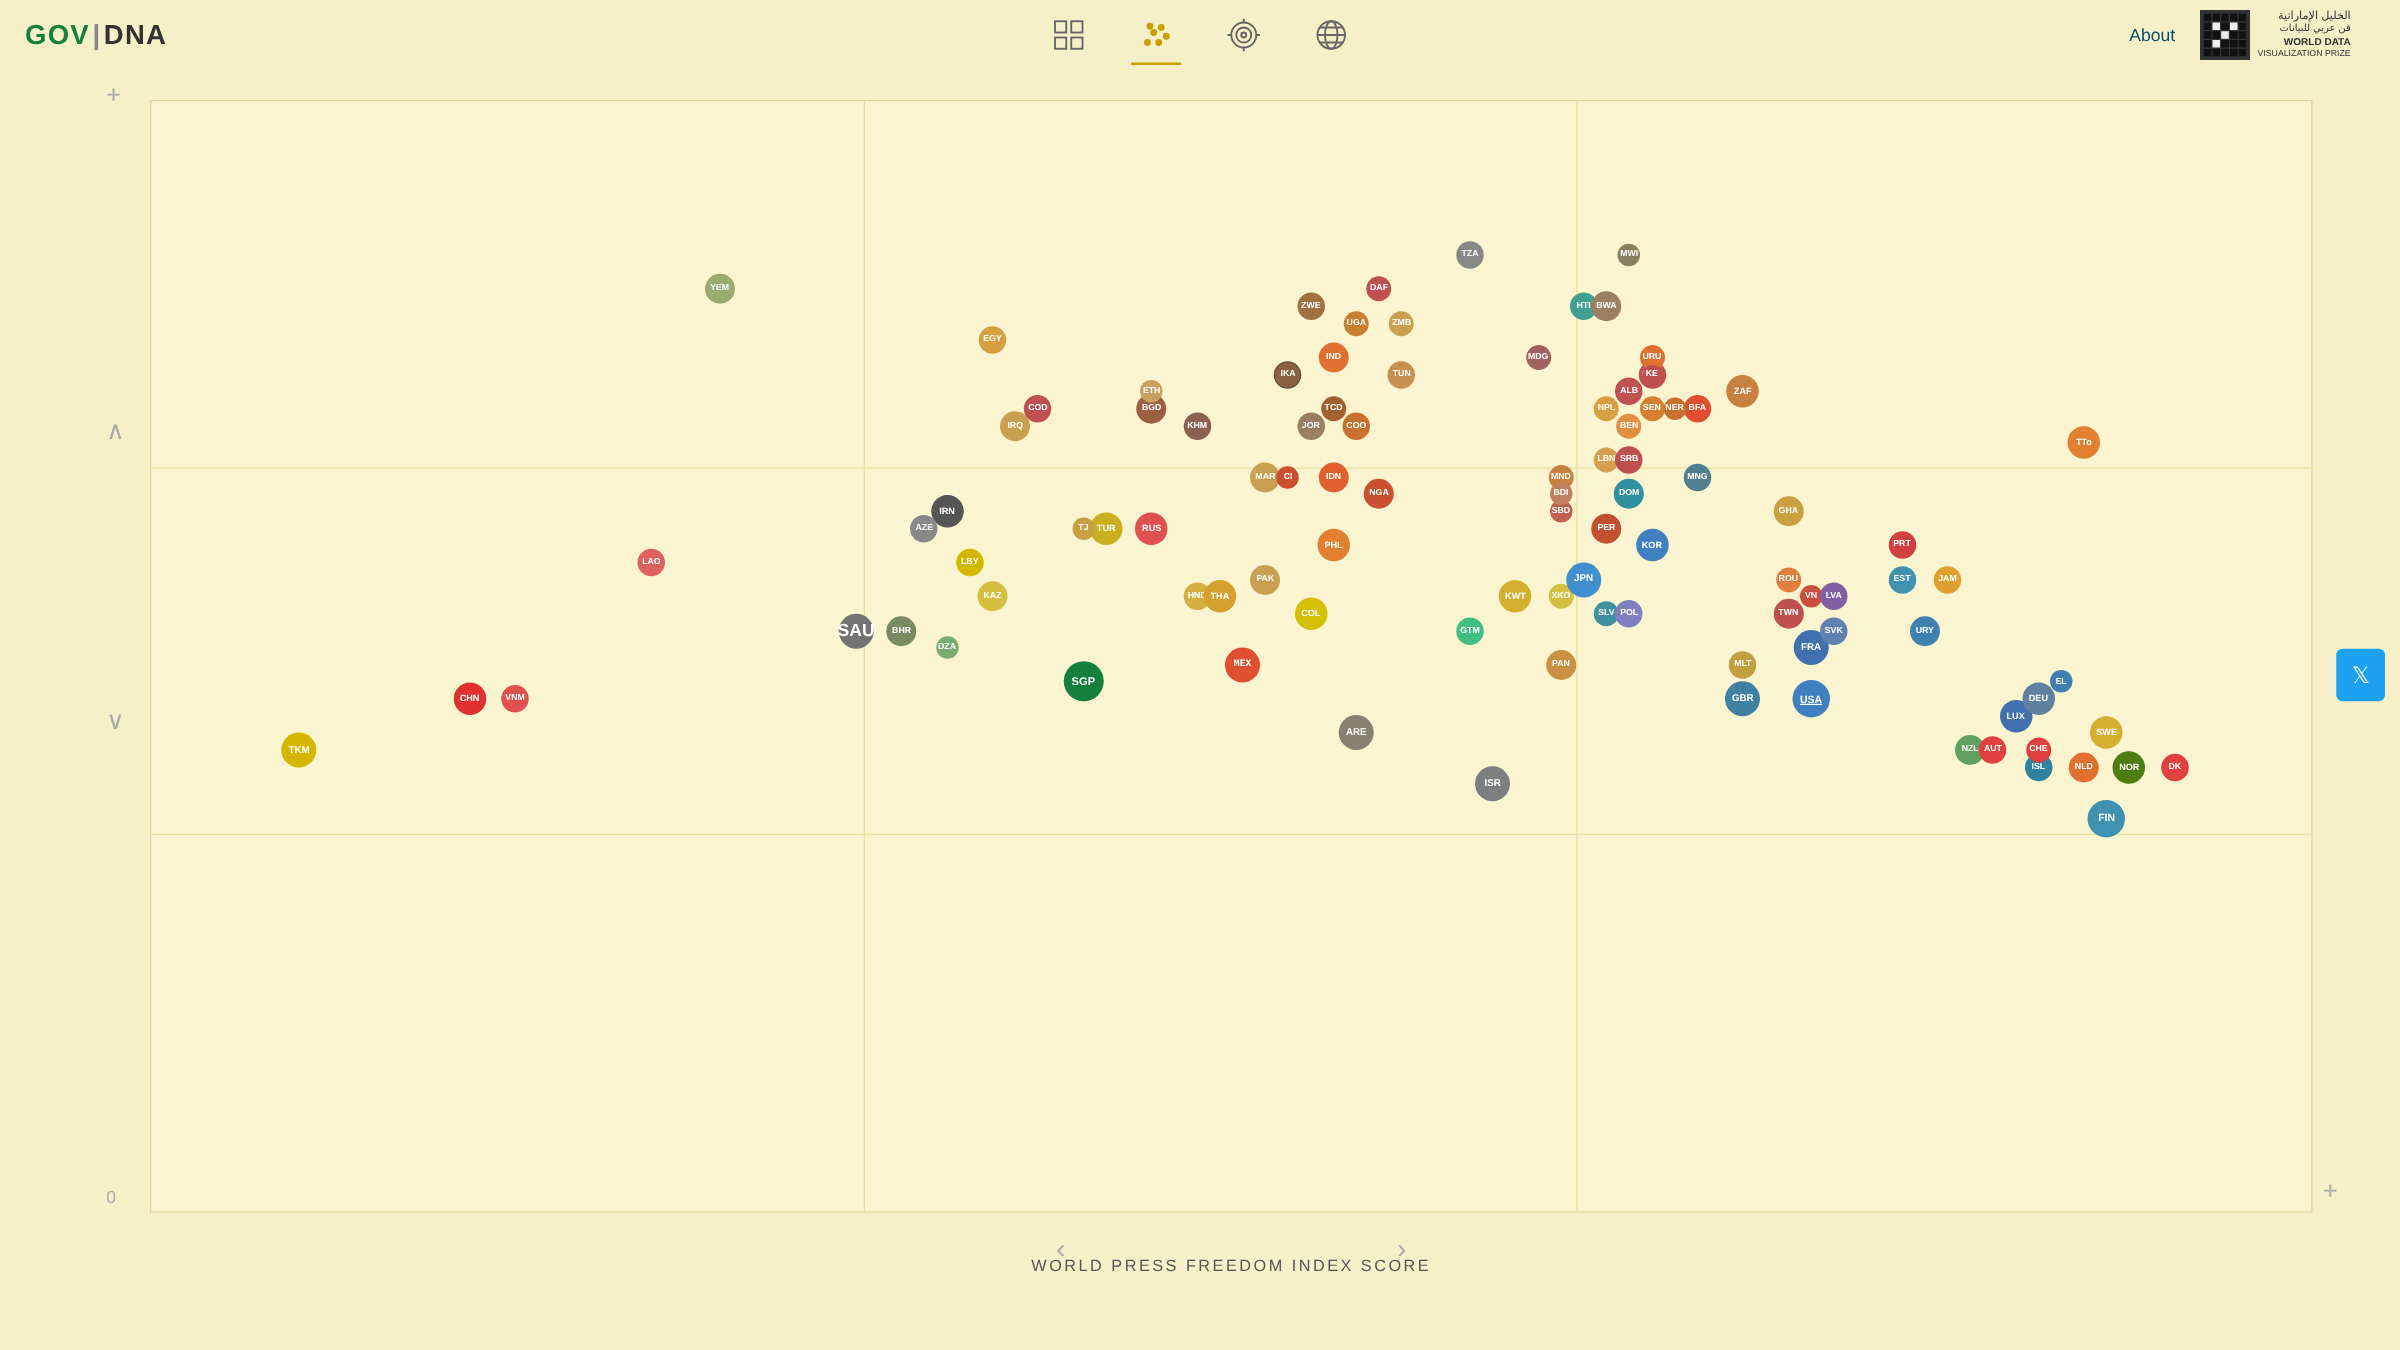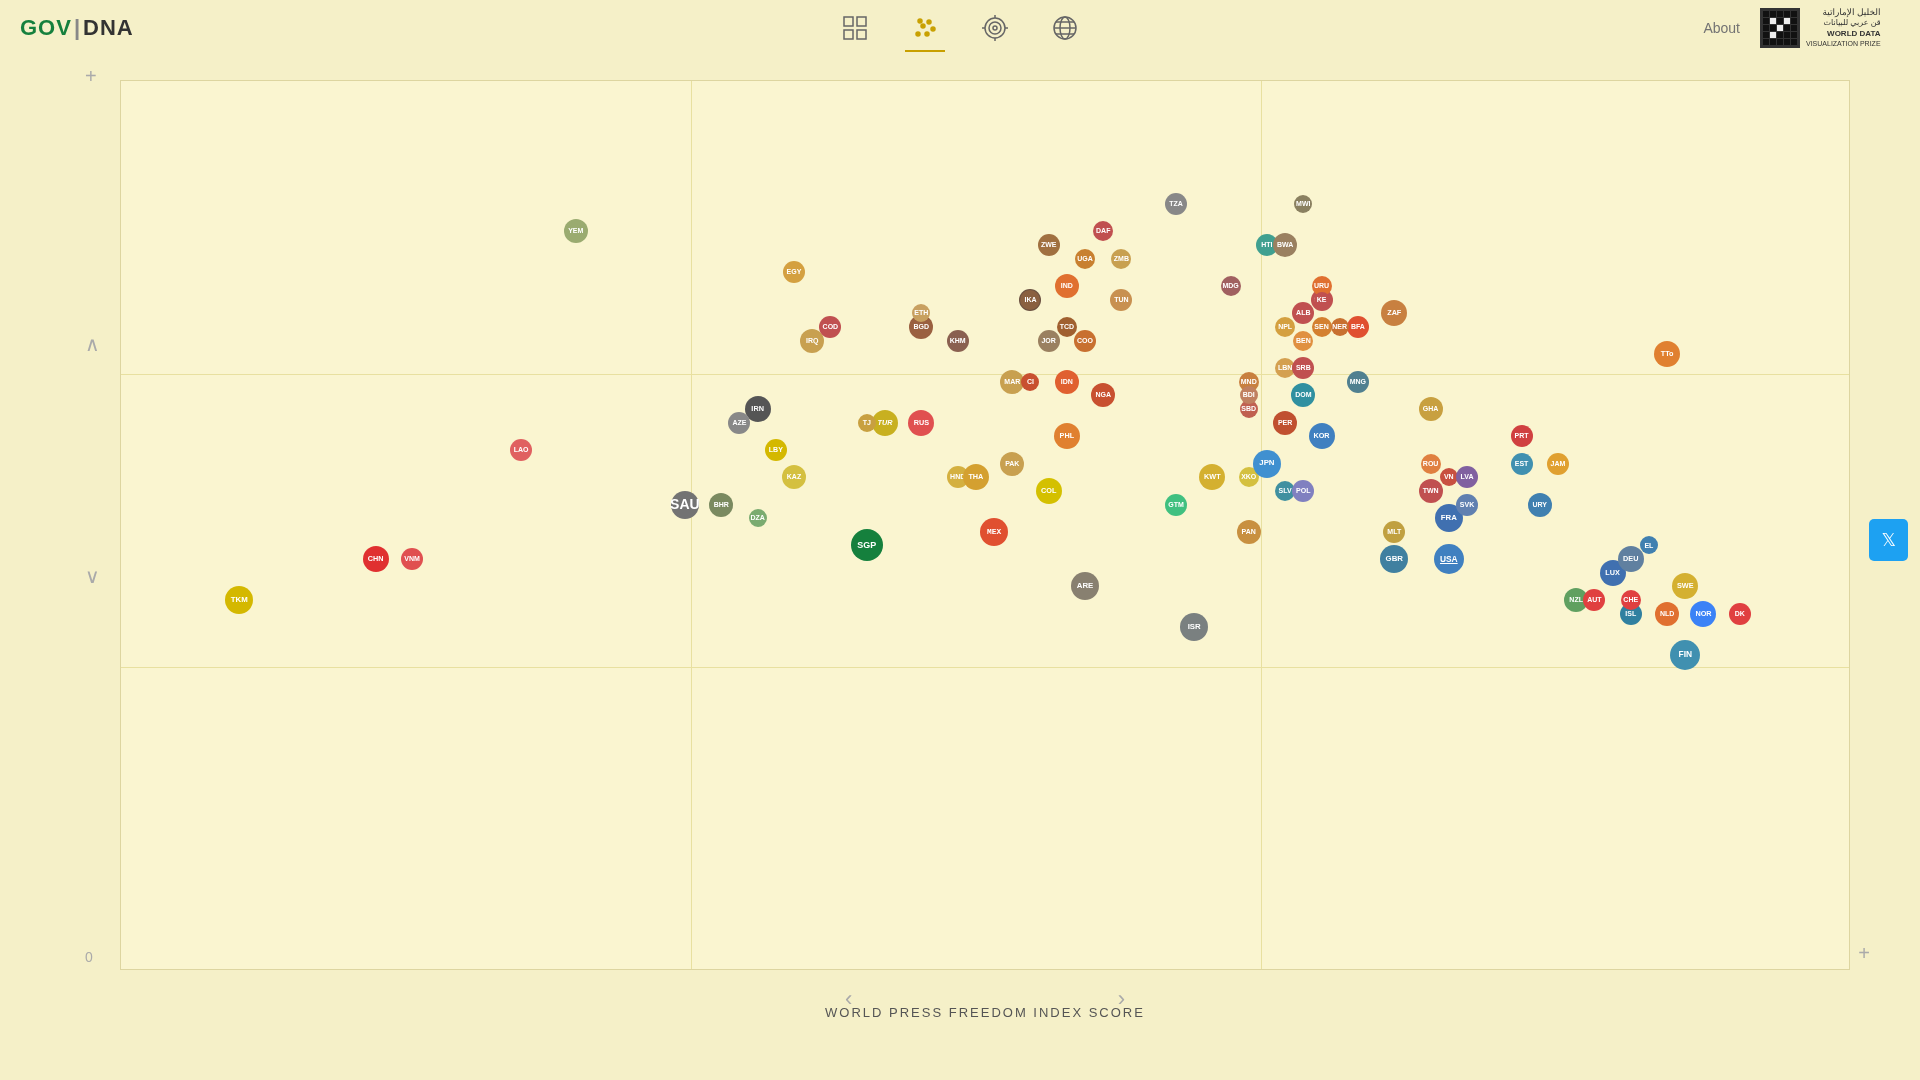--- a/index.html
+++ b/index.html
@@ -63,21 +63,21 @@
       width: 28px;
       height: 28px;
     }
 
     #about-btn {
       position: absolute;
       right: 180px;
       top: 50%;
       transform: translateY(-50%);
       font-size: 14px;
-      color: #737373;
+      color: #0c4a6e;
       cursor: pointer;
     }
 
     #qr-logo {
       position: absolute;
       right: 20px;
       top: 5px;
       width: 140px;
       height: 45px;
       display: flex;
@@ -322,21 +322,21 @@
       <div class="bubble" style="left: 40%; top: 29.2308%; width: 24px; height: 24px; background: rgb(200, 160, 80); font-size: 7px;">IRQ</div>
       <div class="bubble" style="left: 41.0526%; top: 27.6923%; width: 22px; height: 22px; background: rgb(192, 80, 80); font-size: 7px;">COD</div>
       <div class="bubble" style="left: 35.7895%; top: 38.4615%; width: 22px; height: 22px; background: rgb(136, 136, 136); font-size: 7px;">AZE</div>
       <div class="bubble" style="left: 32.6316%; top: 47.6923%; width: 28px; height: 28px; background: #737373; font-size: 14px;">SAU</div>
       <div class="bubble" style="left: 34.7368%; top: 47.6923%; width: 24px; height: 24px; background: rgb(122, 138, 96); font-size: 7px;">BHR</div>
       <div class="bubble" style="left: 36.8421%; top: 49.2308%; width: 18px; height: 18px; background: rgb(122, 171, 112); font-size: 7px;">DZA</div>
       <div class="bubble" style="left: 37.8947%; top: 41.5385%; width: 22px; height: 22px; background: rgb(212, 184, 0); font-size: 7px;">LBY</div>
       <div class="bubble" style="left: 38.9474%; top: 44.6154%; width: 24px; height: 24px; background: rgb(212, 192, 64); font-size: 7px;">KAZ</div>
       <div class="bubble" style="left: 38.9474%; top: 21.5385%; width: 22px; height: 22px; background: rgb(212, 160, 64); font-size: 7px;">EGY</div>
       <div class="bubble" style="left: 43.1579%; top: 52.3077%; width: 32px; height: 32px; background: #15803d; font-size: 8.96px;">SGP</div>
-      <div class="bubble" style="left: 44.2105%; top: 38.4615%; width: 26px; height: 26px; background: rgb(200, 176, 32); font-size: 7.28px; font-style: italic;">TUR</div>
+      <div class="bubble" style="left: 44.2105%; top: 38.4615%; width: 26px; height: 26px; background: rgb(200, 176, 32); font-size: 7.28px;">TUR</div>
       <div class="bubble" style="left: 46.3158%; top: 38.4615%; width: 26px; height: 26px; background: rgb(224, 80, 80); font-size: 7.28px;">RUS</div>
       <div class="bubble" style="left: 43.1579%; top: 38.4615%; width: 18px; height: 18px; background: rgb(200, 160, 64); font-size: 7px;">TJ</div>
       <div class="bubble" style="left: 46.3158%; top: 27.6923%; width: 24px; height: 24px; background: rgb(154, 96, 64); font-size: 7px;">BGD</div>
       <div class="bubble" style="left: 46.3158%; top: 26.1538%; width: 18px; height: 18px; background: rgb(200, 160, 96); font-size: 7px;">ETH</div>
       <div class="bubble" style="left: 48.4211%; top: 44.6154%; width: 22px; height: 22px; background: rgb(212, 176, 64); font-size: 7px;">HND</div>
       <div class="bubble" style="left: 49.4737%; top: 44.6154%; width: 26px; height: 26px; background: rgb(212, 160, 48); font-size: 7.28px;">THA</div>
       <div class="bubble" style="left: 51.5789%; top: 43.0769%; width: 24px; height: 24px; background: rgb(200, 160, 80); font-size: 7px;">PAK</div>
       <div class="bubble" style="left: 50.5263%; top: 50.7692%; width: 28px; height: 28px; background: rgb(224, 80, 48); font-size: 7.84px; font-family: Liberation Mono, monospace;">MEX</div>
       <div class="bubble" style="left: 53.6842%; top: 46.1538%; width: 26px; height: 26px; background: rgb(212, 192, 0); font-size: 7.28px;">COL</div>
       <div class="bubble" style="left: 51.5789%; top: 33.8462%; width: 24px; height: 24px; background: rgb(200, 160, 80); font-size: 7px;">MAR</div>
@@ -404,21 +404,21 @@
       <div class="bubble" style="left: 83.1579%; top: 43.0769%; width: 22px; height: 22px; background: rgb(224, 160, 48); font-size: 7px;">JAM</div>
       <div class="bubble" style="left: 82.1053%; top: 47.6923%; width: 24px; height: 24px; background: rgb(64, 128, 176); font-size: 7px;">URY</div>
       <div class="bubble" style="left: 84.2105%; top: 58.4615%; width: 24px; height: 24px; background: rgb(96, 160, 96); font-size: 7px;">NZL</div>
       <div class="bubble" style="left: 85.2632%; top: 58.4615%; width: 22px; height: 22px; background: rgb(224, 64, 64); font-size: 7px;">AUT</div>
       <div class="bubble" style="left: 87.3684%; top: 60%; width: 22px; height: 22px; background: rgb(48, 128, 160); font-size: 7px;">ISL</div>
       <div class="bubble" style="left: 86.3158%; top: 55.3846%; width: 26px; height: 26px; background: rgb(64, 112, 176); font-size: 7.28px;">LUX</div>
       <div class="bubble" style="left: 87.3684%; top: 53.8462%; width: 26px; height: 26px; background: rgb(96, 128, 160); font-size: 7.28px;">DEU</div>
       <div class="bubble" style="left: 88.4211%; top: 52.3077%; width: 18px; height: 18px; background: rgb(64, 128, 176); font-size: 7px;">EL</div>
       <div class="bubble" style="left: 87.3684%; top: 58.4615%; width: 20px; height: 20px; background: rgb(224, 64, 64); font-size: 7px;">CHE</div>
       <div class="bubble" style="left: 89.4737%; top: 60%; width: 24px; height: 24px; background: rgb(224, 112, 48); font-size: 7px;">NLD</div>
-      <div class="bubble" style="left: 91.5789%; top: 60%; width: 26px; height: 26px; background: #3b82f6; font-size: 7.28px;">NOR</div>
+      <div class="bubble" style="left: 91.5789%; top: 60%; width: 26px; height: 26px; background: #4d7c0f; font-size: 7.28px;">NOR</div>
       <div class="bubble" style="left: 93.6842%; top: 60%; width: 22px; height: 22px; background: rgb(224, 64, 64); font-size: 7px;">DK</div>
       <div class="bubble" style="left: 90.5263%; top: 56.9231%; width: 26px; height: 26px; background: rgb(212, 176, 48); font-size: 7.28px;">SWE</div>
       <div class="bubble" style="left: 90.5263%; top: 64.6154%; width: 30px; height: 30px; background: rgb(64, 144, 176); font-size: 8.4px;">FIN</div>
       <div class="bubble" style="left: 89.4737%; top: 30.7692%; width: 26px; height: 26px; background: rgb(224, 128, 48); font-size: 7.28px;">TTo</div>
     </div>
 
   <div id="x-axis-label" style="position:absolute; bottom:10px; left:50%; transform:translateX(-50%); font-size:13px; color:#555; letter-spacing:2px;">WORLD PRESS FREEDOM INDEX SCORE</div>
 
   <div id="arrow-left" style="position:absolute; bottom:18px; left:calc(50% - 140px); font-size:22px; color:#aaa; cursor:pointer;">‹</div>
 

